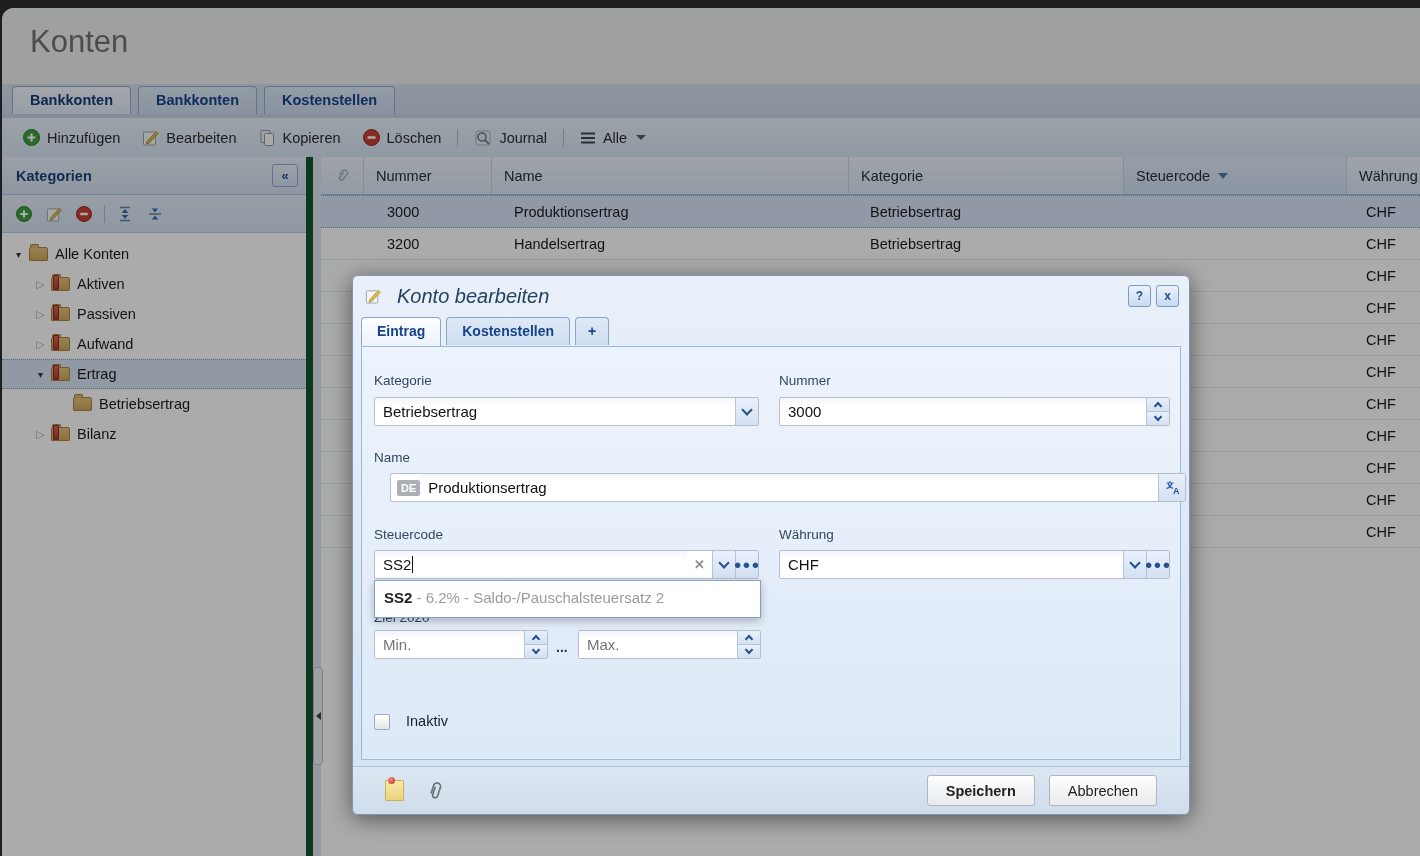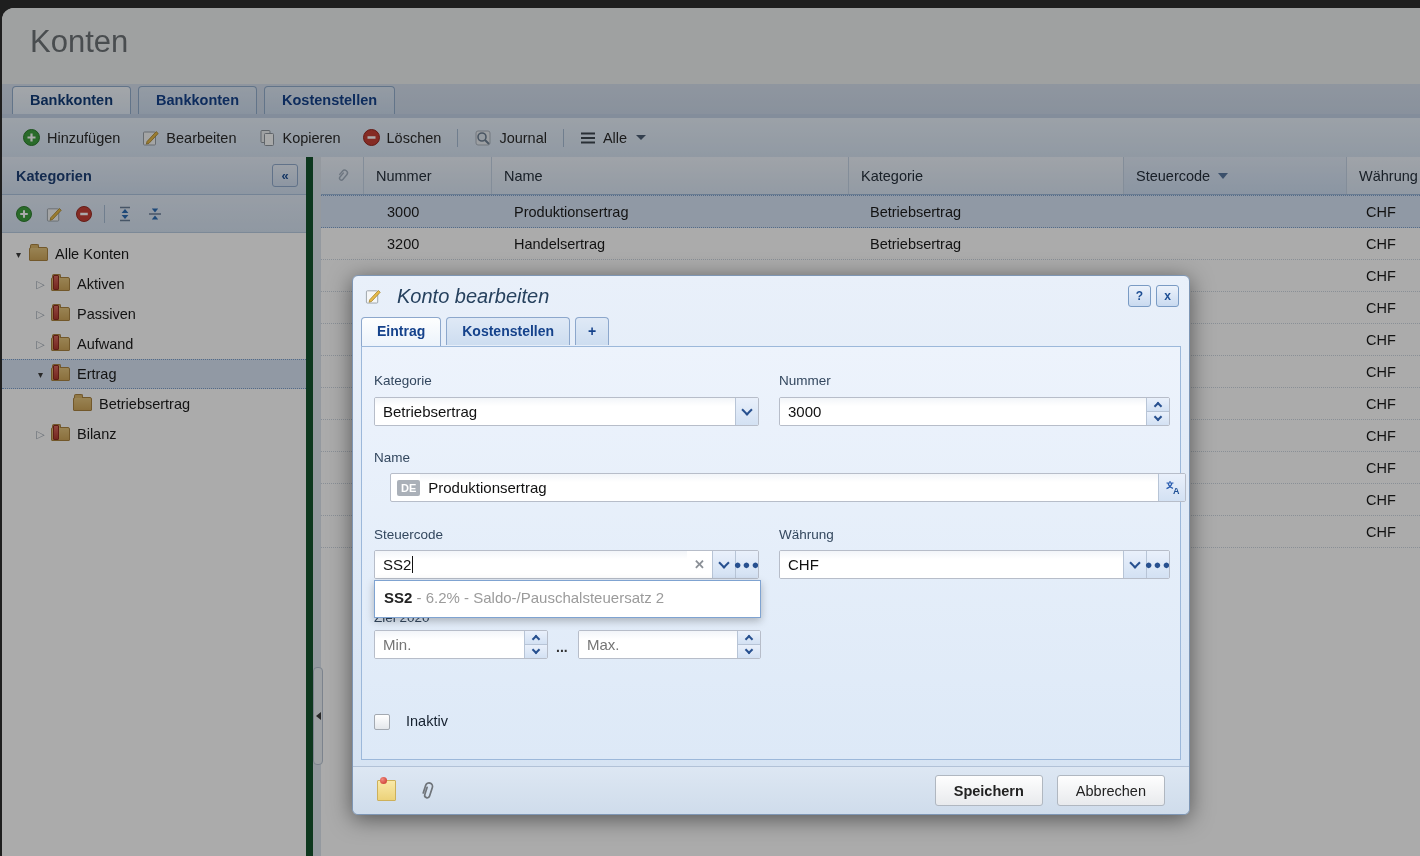--- a/index.html
+++ b/index.html
@@ -110,21 +110,21 @@
   .dropdown{position:absolute;left:12px;top:233px;width:385px;height:36px;background:#fff;
             border:1px solid #7fa3d1;box-shadow:0 3px 8px rgba(0,0,0,0.25);z-index:5;}
   .dd-item{padding:8px 9px;font-size:15px;color:#9b9b9b;cursor:pointer;white-space:nowrap;}
   .dd-item b{color:#222;}
   .ellipsis-sep{position:absolute;font-size:14px;color:#333;font-weight:bold;}
   .checkbox{position:absolute;width:14px;height:14px;border:1px solid #a3a9b1;border-radius:2px;
             background:linear-gradient(#fff,#e4e7eb);cursor:pointer;}
   .cb-label{position:absolute;font-size:14.5px;color:#15202e;margin-left:8px;}
   .dlg-footer{position:absolute;left:0;right:0;bottom:0;height:47px;border-top:1px solid #b2c2d7;
               background:linear-gradient(#dde7f3,#cfdceb);border-radius:0 0 6px 6px;
-              display:flex;align-items:center;padding:0 24px;}
+              display:flex;align-items:center;padding:0 32px;}
   .foot-icons{display:flex;align-items:center;gap:22px;flex:1;}
   .btn{height:29px;padding:0 18px;border:1px solid #b0b7c0;border-radius:3px;font-size:14.5px;color:#222;
        background:linear-gradient(#fefefe,#e8eaed);display:flex;align-items:center;cursor:pointer;}
   .btn.primary{font-weight:bold;margin-right:14px;}
   .note-icon{width:17px;height:19px;background:linear-gradient(#f9e9a8,#ecd27a);border:1px solid #cdb05a;
              border-radius:1px;position:relative;}
   .note-icon::before{content:"";position:absolute;left:2px;top:-4px;width:7px;height:7px;border-radius:50%;
              background:radial-gradient(circle at 35% 35%,#f08a80,#c62f22);}
   svg{display:block;}
 </style>

